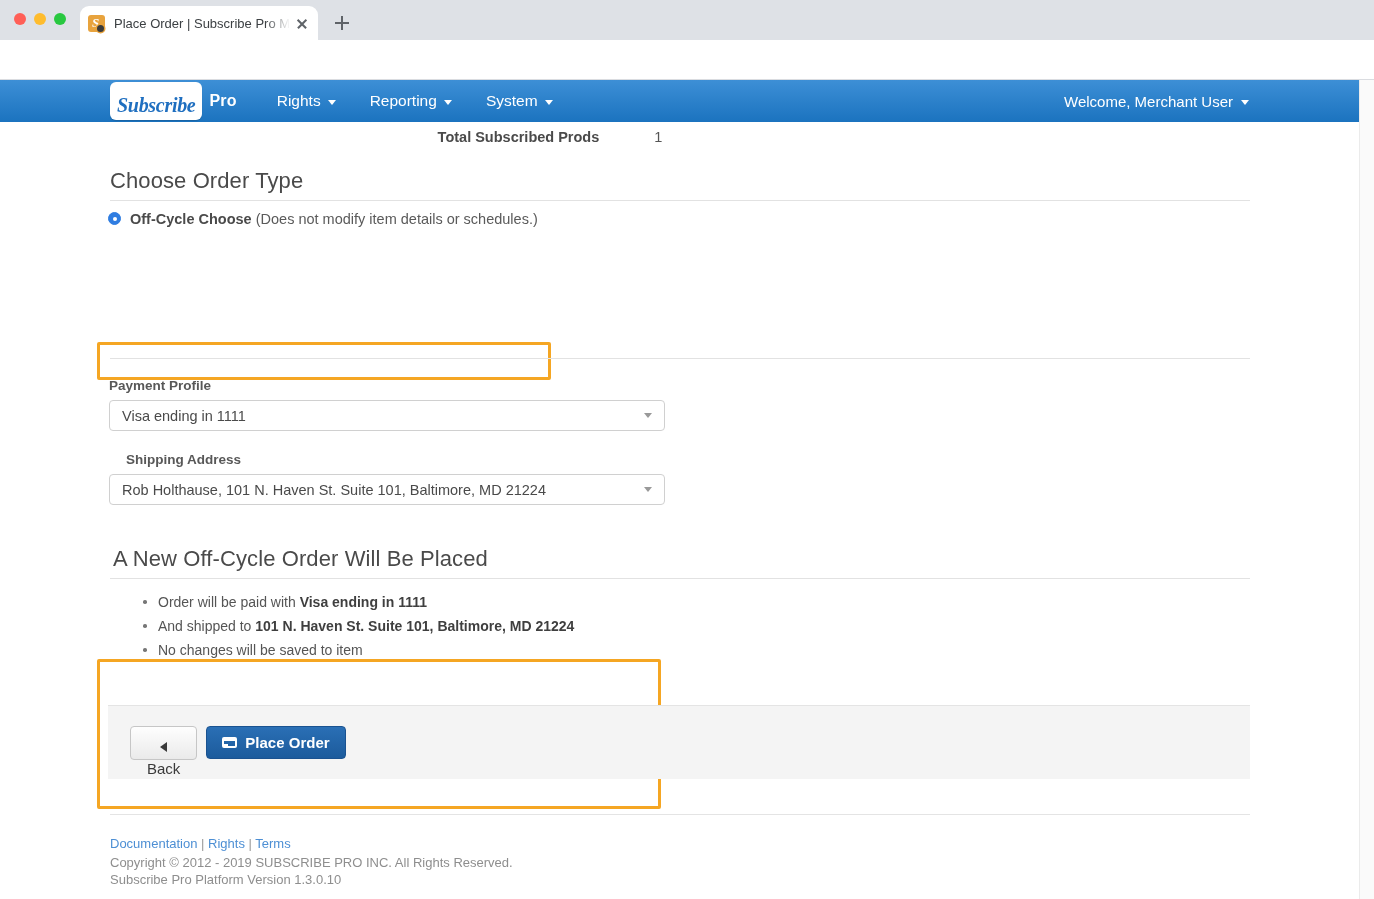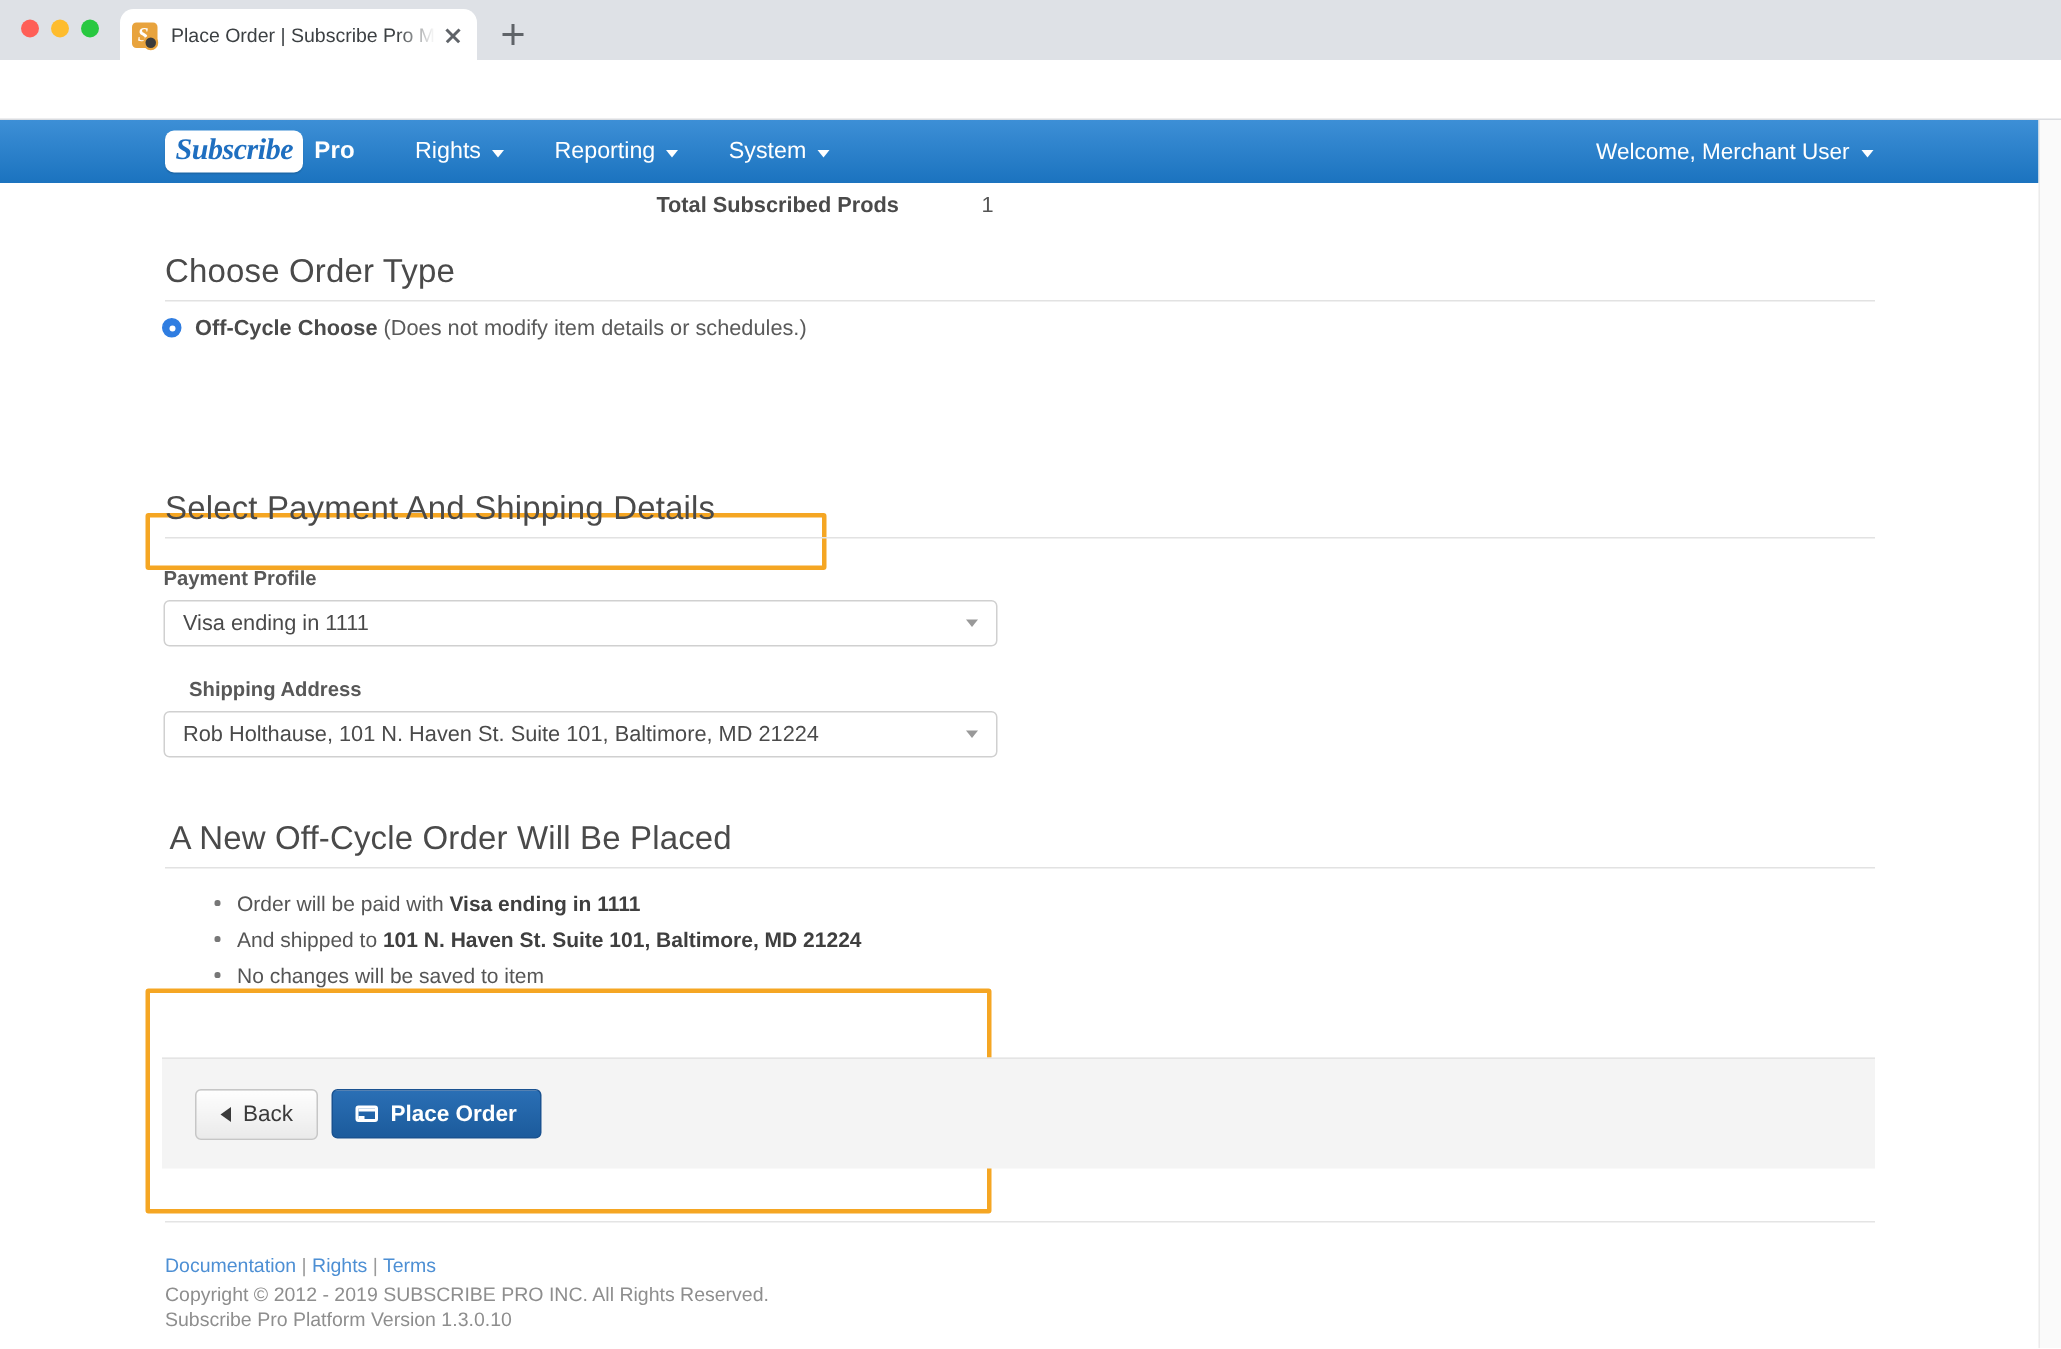--- a/index.html
+++ b/index.html
@@ -87,21 +87,21 @@
   .chrome-sep{position:absolute;left:0;top:79px;width:1374px;height:1px;background:#dadce0;}
 
   
   .appnav{
     position:absolute;left:0;top:80px;width:1367px;height:42px;
     background:linear-gradient(to bottom,#3d8fd6 0%,#1b73bf 100%);
     display:flex;align-items:center;
   }
   .logo{margin-left:110px;display:flex;align-items:center;gap:7px;}
   .logo-badge{
-    background:#fff;border-radius:6px;padding:2px 7px 3px 7px;
+    background:#fff;border-radius:6px;padding:12px 7px 3px 7px;
     box-shadow:0 1px 1px rgba(0,0,0,.15);
   }
   .logo-badge span{
     color:#1f6fc0;font-family:"Liberation Serif", serif;
     font-style:italic;font-weight:bold;font-size:20px;letter-spacing:-.3px;
   }
   .logo-pro{color:#fff;font-weight:bold;font-size:16px;letter-spacing:.2px;}
 
   .navlinks{display:flex;align-items:center;margin-left:26px;gap:6px;}
   .navlink{
@@ -207,20 +207,21 @@
     display:flex;align-items:center;
   }
   .btn{
     display:flex;align-items:center;gap:8px;border-radius:4px;
     font-size:15px;cursor:default;box-sizing:border-box;white-space:nowrap;
   }
   .btn-back{
     margin-left:22px;height:34px;padding:15px 16px;color:#3a3a3a;
     background:linear-gradient(to bottom,#fefefe,#eaeaea);
     border:1px solid #c6c6c6;
+    flex-direction:column;
   }
   .btn-place{
     margin-left:9px;height:33px;padding:0 15px;color:#fff;font-weight:bold;
     background:linear-gradient(to bottom,#2a6fb5,#1c5b9c);
     border:1px solid #1a5290;
   }
   .chev-left{
     width:0;height:0;border-top:5px solid transparent;border-bottom:5px solid transparent;
     border-right:7px solid #3a3a3a;
   }
@@ -347,21 +348,20 @@
     <div class="sec-rule" id="rule-order-type"></div>
 
     <div class="hl-box" id="hl-offcycle"></div>
 
     <div class="radio-row" id="radio-offcycle">
       <span class="radio on"></span>
       <span class="radio-label"><b>Off-Cycle Choose</b> <span>(Does not modify item details or schedules.)</span></span>
     </div>
 
 
-    <div class="sec-title" id="title-payment">Select Payment And Shipping Details</div>
     <div class="sec-rule" id="rule-payment"></div>
 
     <div class="field-label" id="lbl-payment-profile">Payment Profile</div>
     <div class="select" id="sel-payment-profile">
       <span class="txt">Visa ending in 1111</span>
       <span class="arrow"></span>
     </div>
 
     <div class="field-label" id="lbl-shipping-address">Shipping Address</div>
     <div class="select" id="sel-shipping-address">

